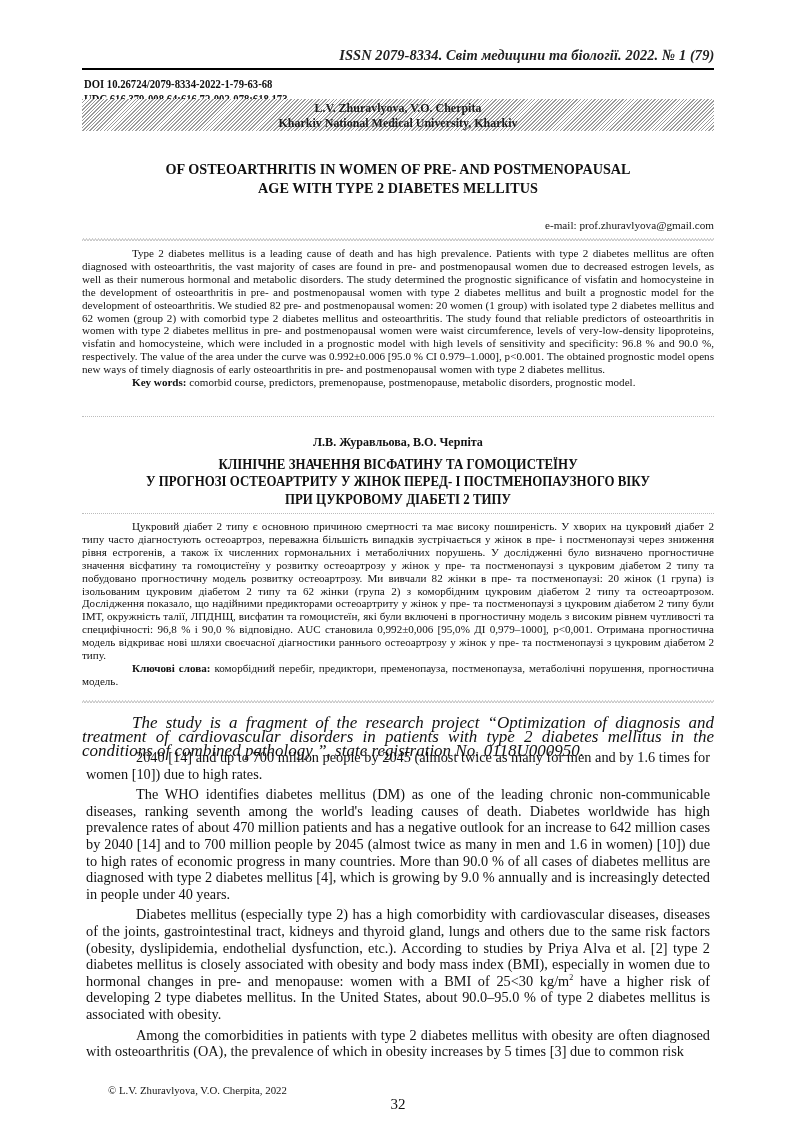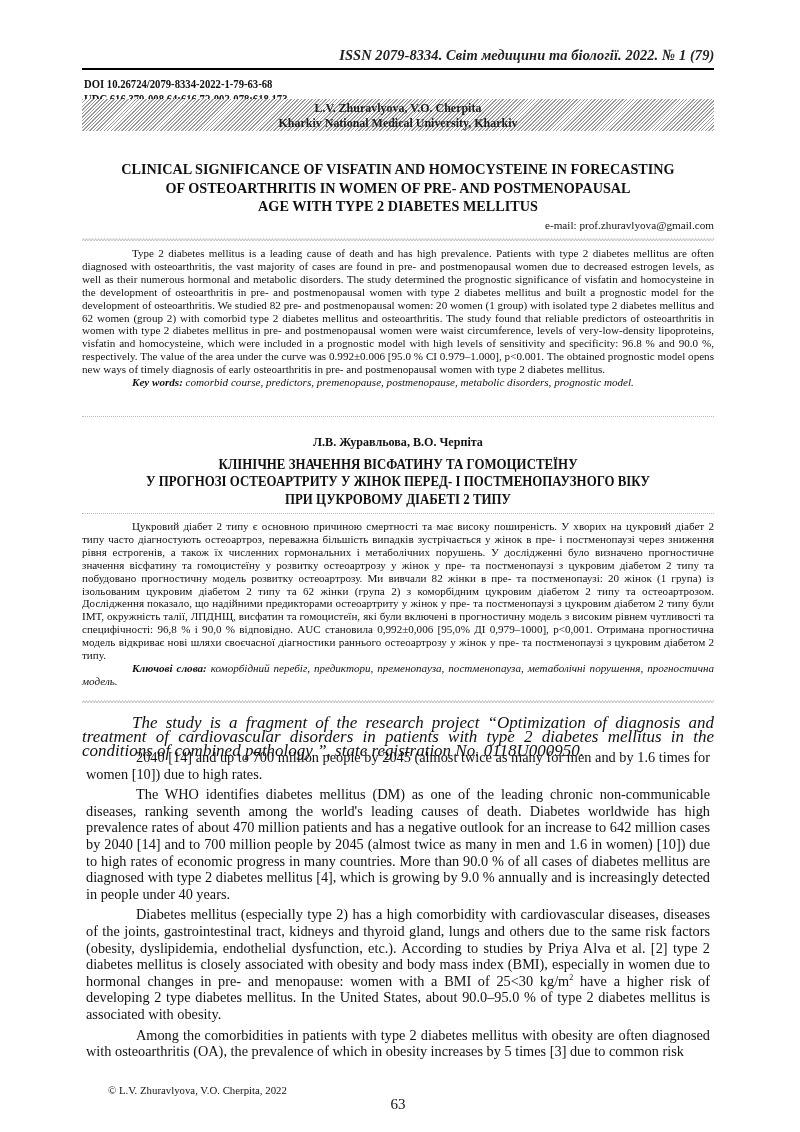--- a/index.html
+++ b/index.html
@@ -11,21 +11,21 @@
     .author-box { position: absolute; top: 99px; left: 0; width: 632px; height: 32px;
       background: repeating-linear-gradient(135deg, #9a9a9a 0px, #9a9a9a 1px, #ffffff 1px, #ffffff 2.5px); }
     .author-box .line { text-align: center; font-weight: bold; font-size: 13px; line-height: 15px; color: #1a1a1a; transform: scaleX(0.92); }
     .author-box .line:first-child { margin-top: 1px; }
     .title-en { position: absolute; top: 160px; left: 0; width: 632px; text-align: center; font-weight: bold; font-size: 14.2px; line-height: 18.5px; text-transform: uppercase; }
     .email { position: absolute; top: 219px; right: 0; font-size: 11.2px; }
     .wavy { position: absolute; left: 0; width: 632px; height: 6px; overflow: hidden; }
     .wavy svg { display: block; }
     .abstract { position: absolute; left: 0; width: 632px; font-size: 11.1px; line-height: 12.9px; text-align: justify; }
     .abstract p { margin: 0; text-indent: 50px; }
-    .abstract .kw { text-indent: 50px; font-style: italic; }
+    .abstract .kw { text-indent: 50px; }
     .abstract b { font-weight: bold; }
     .dotted { position: absolute; left: 0; width: 632px; border-top: 1px dotted #bcbcbc; }
     .authors-ua { position: absolute; top: 434px; left: 0; width: 632px; text-align: center; font-weight: bold; font-size: 13px; transform: scaleX(0.93); }
     .title-ua { position: absolute; top: 456px; left: 0; width: 632px; text-align: center; font-weight: bold; font-size: 14px; line-height: 17.4px; transform: scaleX(0.92); }
     .funding { position: absolute; top: 716px; left: 0; width: 632px; font-style: italic; font-size: 17px; line-height: 14px; text-align: justify; }
     .funding p { margin: 0; text-indent: 50px; }
     .body-text { position: absolute; top: 745px; left: 0; width: 632px; font-size: 14.3px; line-height: 16.6px; text-align: justify; }
     .body-text p { margin: 4px; text-indent: 50px; }
     .body-text sup { font-size: 8px; line-height: 0; }
     .copyright { position: absolute; top: 1084px; left: 26px; font-size: 10.8px; }
@@ -43,21 +43,20 @@
     <div>DOI 10.26724/2079-8334-2022-1-79-63-68</div>
     <div>UDC 616.379-008.64:616.72-002-078:618.173</div>
   </div>
 
   <div class="author-box">
     <div class="line">L.V. Zhuravlyova, V.O. Cherpita</div>
     <div class="line">Kharkiv National Medical University, Kharkiv</div>
   </div>
 
   <div class="title-en">
-    <div>CLINICAL SIGNIFICANCE OF VISFATIN AND HOMOCYSTEINE IN FORECASTING</div>
     <div>OF OSTEOARTHRITIS IN WOMEN OF PRE- AND POSTMENOPAUSAL</div>
     <div>AGE WITH TYPE 2 DIABETES MELLITUS</div>
   </div>
 
   <div class="email">e-mail: prof.zhuravlyova@gmail.com</div>
 
   <div class="wavy" style="top:237px;">
     <svg width="632" height="6" viewBox="0 0 632 6">
         <defs>
           <pattern id="wv" width="6" height="6" patternUnits="userSpaceOnUse">
@@ -101,15 +100,15 @@
   </div>
 
   <div class="body-text">
     <p>2040 [14] and up to 700 million people by 2045 (almost twice as many for men and by 1.6 times for women [10]) due to high rates.</p>
     <p>The WHO identifies diabetes mellitus (DM) as one of the leading chronic non-communicable diseases, ranking seventh among the world's leading causes of death. Diabetes worldwide has high prevalence rates of about 470 million patients and has a negative outlook for an increase to 642 million cases by 2040 [14] and to 700 million people by 2045 (almost twice as many in men and 1.6 in women) [10]) due to high rates of economic progress in many countries. More than 90.0 % of all cases of diabetes mellitus are diagnosed with type 2 diabetes mellitus [4], which is growing by 9.0 % annually and is increasingly detected in people under 40 years.</p>
     <p><span>Diabetes mellitus (especially type 2) has a high comorbidity with cardiovascular diseases, diseases of the joints, gastrointestinal tract, kidneys and thyroid gland, lungs and others due to the same risk factors (obesity, dyslipidemia, endothelial dysfunction, etc.). According to studies by Priya Alva et al. [2] type 2 diabetes mellitus is closely associated with obesity and body mass index (BMI), especially in women due to hormonal changes in pre- and menopause: women with a BMI of 25&lt;30 kg/m</span><sup>2</sup><span> have a higher risk of developing 2 type diabetes mellitus. In the United States, about 90.0–95.0 % of type 2 diabetes mellitus is associated with obesity.</span></p>
     <p>Among the comorbidities in patients with type 2 diabetes mellitus with obesity are often diagnosed with osteoarthritis (OA), the prevalence of which in obesity increases by 5 times [3] due to common risk</p>
   </div>
 
   <div class="copyright">© L.V. Zhuravlyova, V.O. Cherpita, 2022</div>
-  <div class="page-num">63</div>
+  <div class="page-num">32</div>
 
 </div>
 
 </body></html>

